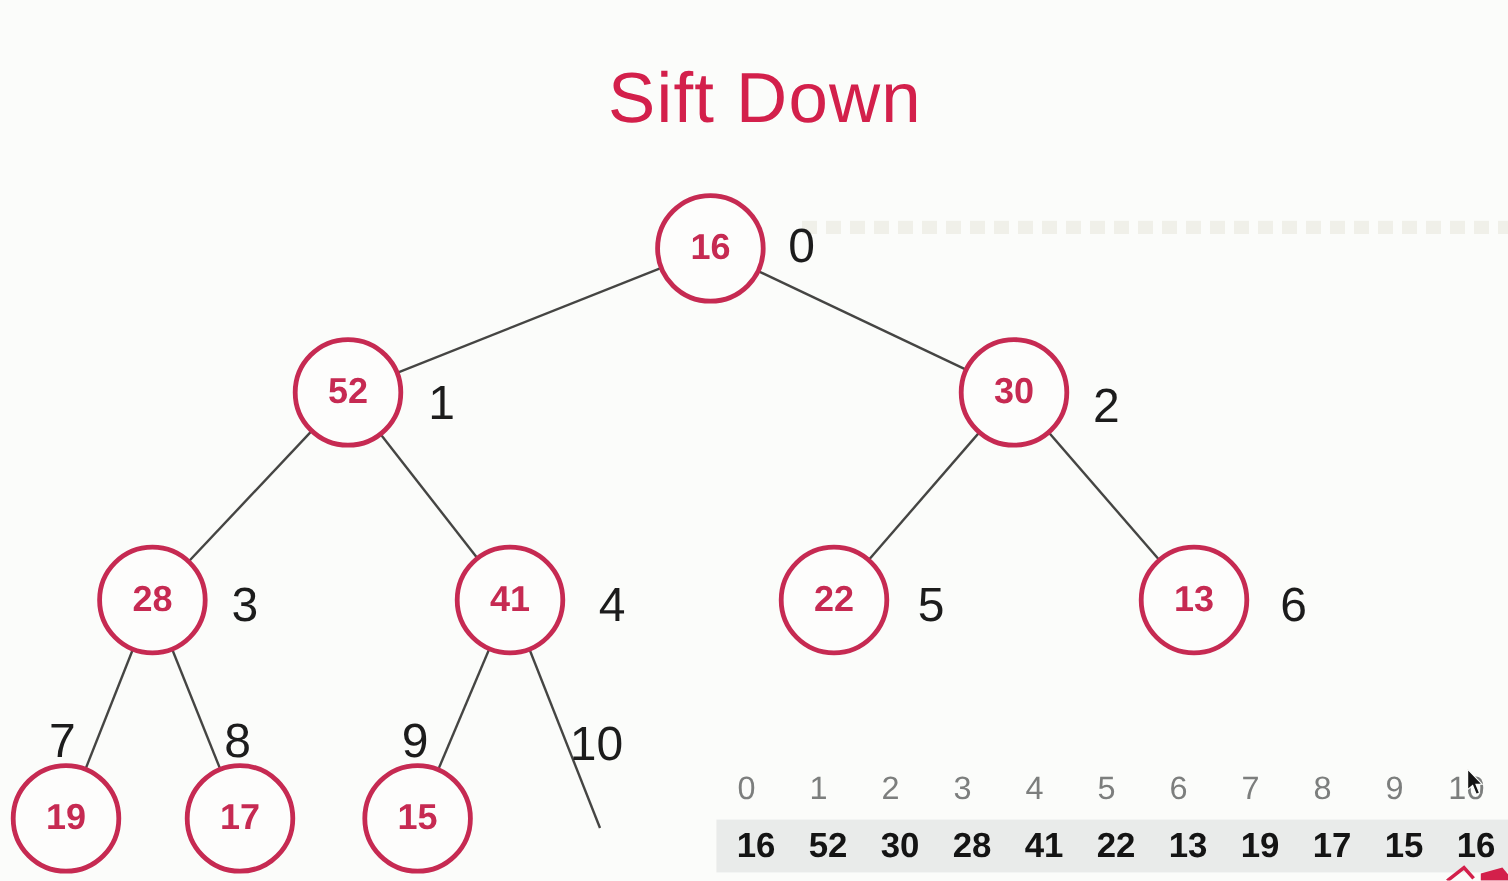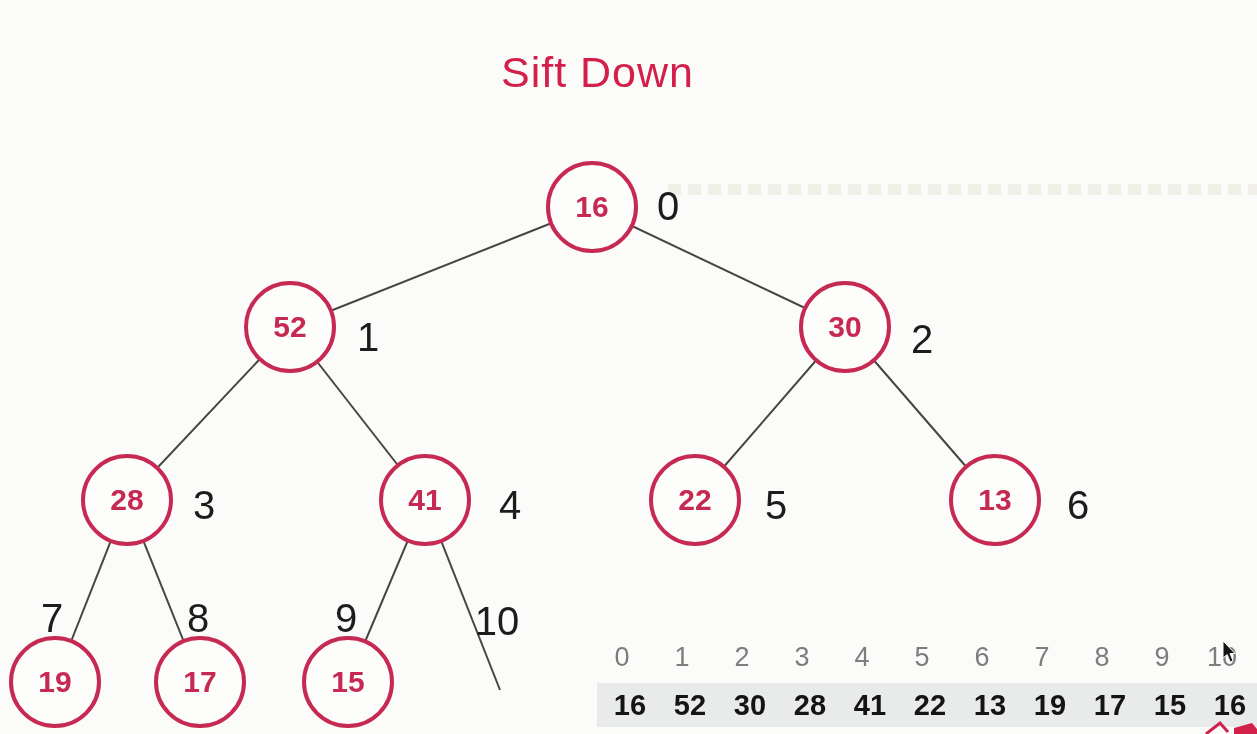--- a/index.html
+++ b/index.html
@@ -8,22 +8,23 @@
     font-family:"Liberation Sans","DejaVu Sans",sans-serif;
     background:#fbfcfa;
   }
   .stage{
     position:relative;width:1257px;height:734px;
     overflow:hidden;background:var(--bg,#fbfcfa);
   }
   .title{
     position:absolute;left:0;top:48px;width:1195px;
     margin:0;text-align:center;
-    font-size:43px;font-weight:400;letter-spacing:1px;
+    font-size:59px;font-weight:400;letter-spacing:1px;
     color:var(--accent,#d3204b);
+    padding-left:40px;
   }
   .dashed-line{
     position:absolute;left:668px;top:184px;width:589px;height:11px;
     background:repeating-linear-gradient(90deg,#f0f0e9 0 13px,transparent 13px 20px);
   }
   #edges-svg{position:absolute;left:0;top:0;}
   #edges-svg line{stroke:var(--edge,#454543);stroke-width:2;}
   .node{
     position:absolute;width:84px;height:84px;border-radius:50%;
     border:4px solid var(--node,#c62a52);background:#fdfdfc;

